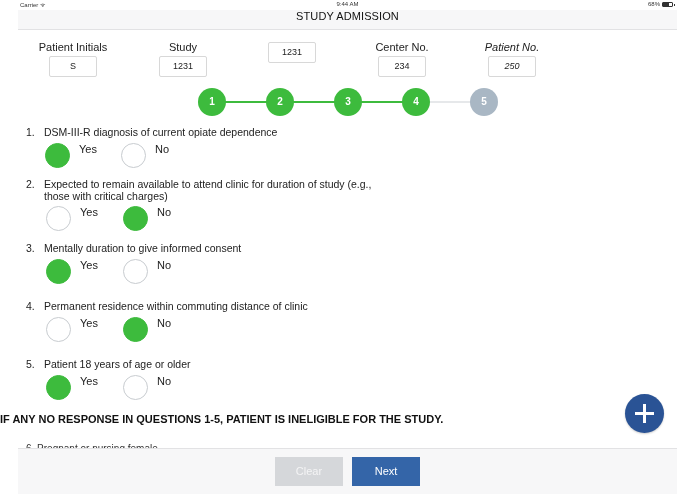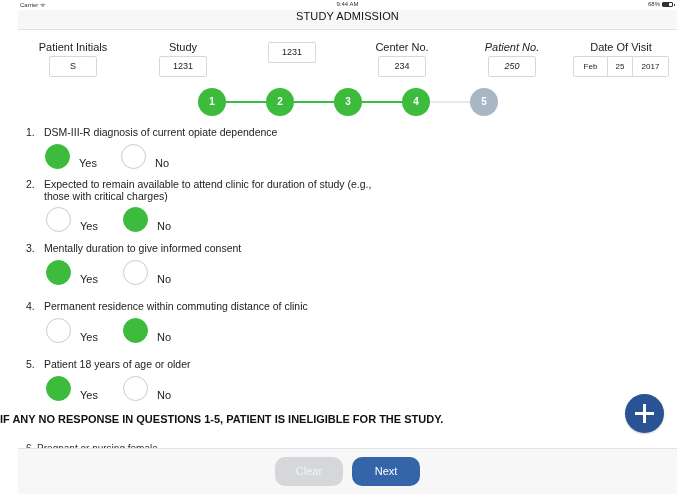--- a/index.html
+++ b/index.html
@@ -30,37 +30,37 @@
   .stepper { position: absolute; top: 88px; left: 198px; width: 300px; height: 28px; }
   .step-line { position: absolute; top: 13px; height: 2px; }
   .step { position: absolute; top: 0; width: 28px; height: 28px; border-radius: 50%; color: #fff; font-size: 10px; font-weight: bold; text-align: center; line-height: 28px; }
 
   .questions { position: absolute; top: 124px; left: 26px; width: 600px; }
   .q { position: absolute; left: 0; width: 600px; }
   .q-text { font-size: 10.5px; color: #222; line-height: 12px; display:flex; }
   .q-num { width: 18px; }
   .q-body { flex: 1; }
   .opts { position: relative; height: 28px; margin-top: 5px; }
-  .opt { position: absolute; top: 0; display: flex; align-items: flex-end; height: 26px; cursor: pointer; }
+  .opt { position: absolute; top: 0; display: flex; align-items: flex-start; height: 26px; cursor: pointer; }
   .radio { width: 25px; height: 25px; border-radius: 50%; border: 1px solid #c8ccd0; background: #fff; }
   .radio.on { background: #3dbb3d; border-color: #3dbb3d; }
   .opt-label { font-size: 11px; color: #222; margin-left: 9px; }
 
   .notice { position: absolute; top: 413px; left: 0; width: 695px; text-align: left; font-size: 11px; font-weight: bold; color: #111; }
   .notice span { position: relative; left: 0px; }
 
   .peek { position: absolute; top: 443px; left: 26px; font-size: 10px; color: #333; height: 5px; overflow: hidden; line-height: 12px; }
 
   .fab { position: absolute; left: 625px; top: 394px; width: 39px; height: 39px; border-radius: 50%; background: #2a5395; cursor: pointer; box-shadow: 0 1px 2px rgba(0,0,0,0.2); }
   .fab::before, .fab::after { content: ""; position: absolute; background: #fff; }
   .fab::before { left: 10px; right: 10px; top: 18px; height: 3px; }
   .fab::after { top: 10px; bottom: 10px; left: 18px; width: 3px; }
 
   .footer { position: absolute; top: 448px; left: 18px; width: 659px; height: 46px; background: #f7f7f8; border-top: 1px solid #e2e2e4; }
-  .btn { position: absolute; top: 8px; height: 29px; border-radius: 10px; font-size: 11px; text-align: center; line-height: 29px; color: #fff; cursor: pointer; }
+  .btn { position: absolute; top: 8px; height: 29px; border-radius: 0; font-size: 11px; text-align: center; line-height: 29px; color: #fff; cursor: pointer; }
   .btn-clear { left: 257px; width: 68px; background: #d5d7da; color: #f4f4f5; }
   .btn-next { left: 334px; width: 68px; background: #3465a8; }
 </style>
 </head>
 <body>
 
 <div class="status-bar">
   <span class="carrier">Carrier ᯤ</span>
   <span class="time">9:44 AM</span>
   <span class="battery">
@@ -85,28 +85,20 @@
   <div class="field" style="left:219px;">
     <div class="field-input">1231</div>
   </div>
   <div class="field" style="left:329px;">
     <div class="field-label">Center No.</div>
     <div class="field-input">234</div>
   </div>
   <div class="field" style="left:439px;font-style:italic;">
     <div class="field-label">Patient No.</div>
     <div class="field-input">250</div>
-  </div>
-  <div class="field" style="left:548px;">
-    <div class="field-label">Date Of Visit</div>
-    <div class="date-input">
-      <span class="d-m">Feb</span>
-      <span class="d-d">25</span>
-      <span class="d-y">2017</span>
-    </div>
   </div>
 </div>
 
 <div class="stepper">
   <div class="step-line" style="left:14px; width:204px; background:#3dbb3d;"></div>
   <div class="step-line" style="left:218px; width:68px; background:#e6e8ea;"></div>
   <div class="step" style="left:0px; background:#3dbb3d;">1</div>
   <div class="step" style="left:68px; background:#3dbb3d;">2</div>
   <div class="step" style="left:136px; background:#3dbb3d;">3</div>
   <div class="step" style="left:204px; background:#3dbb3d;">4</div>

